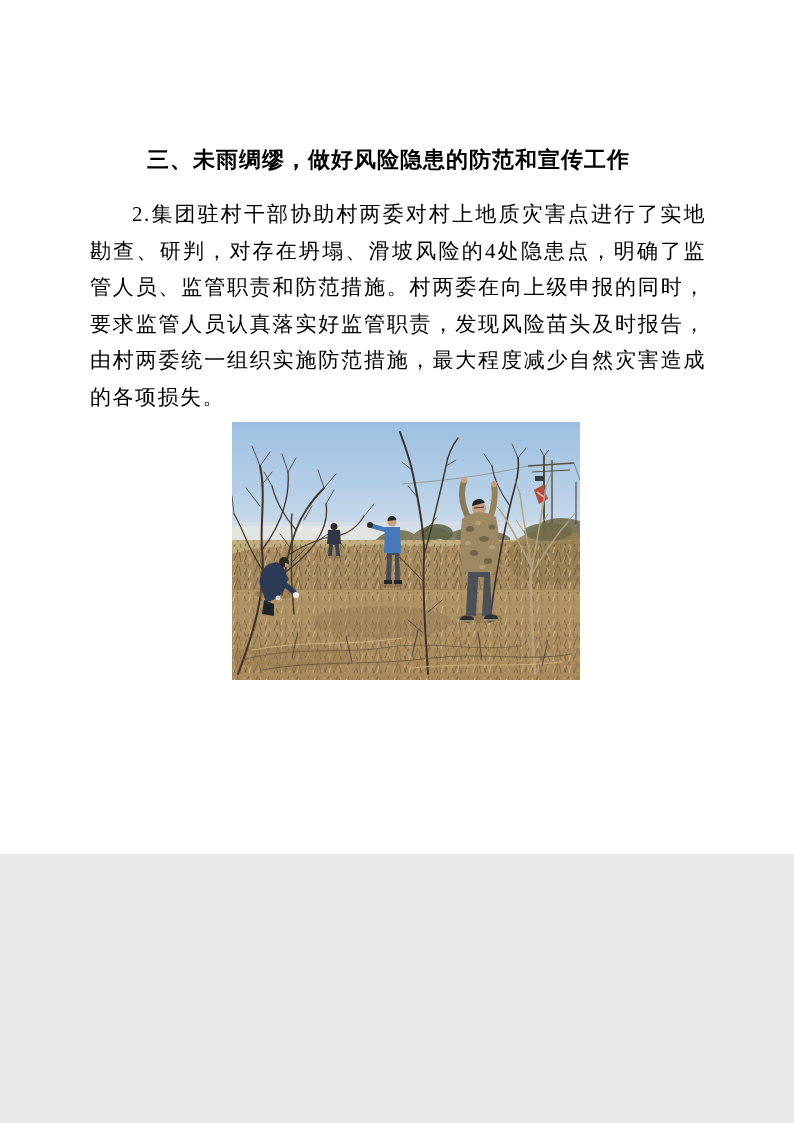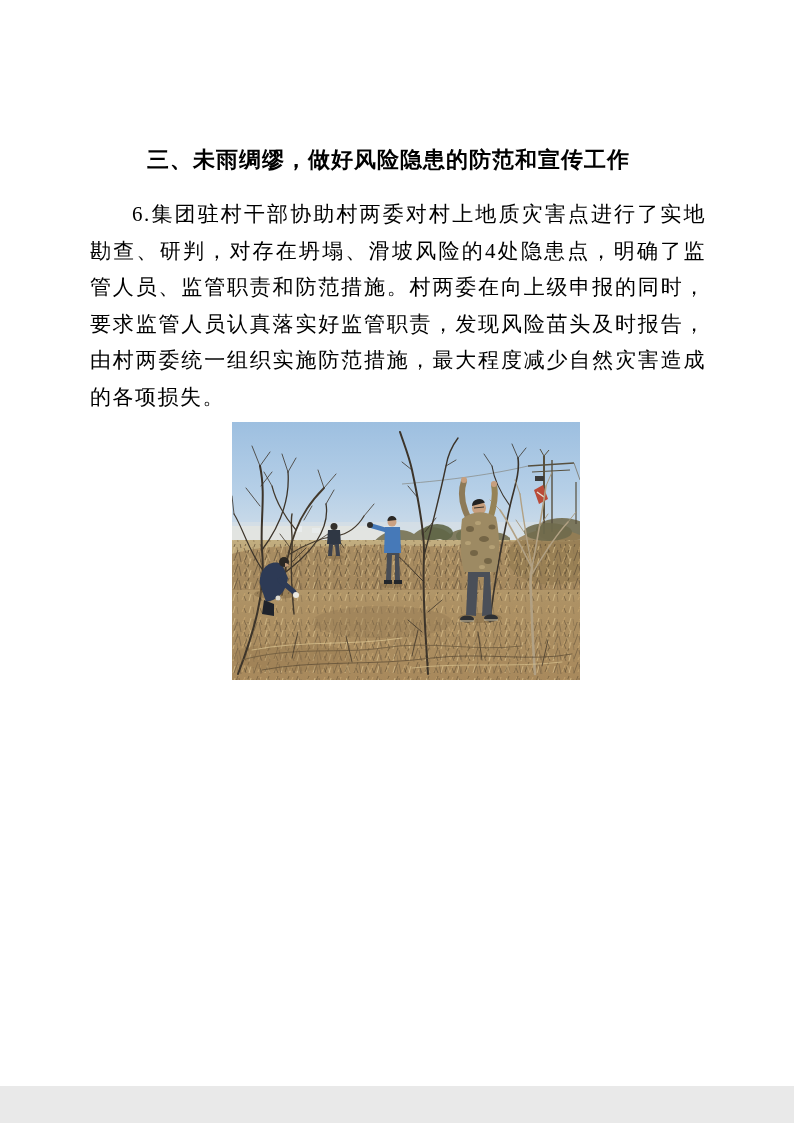--- a/index.html
+++ b/index.html
@@ -1,18 +1,18 @@
 <!DOCTYPE html>
 <html><head>
 <meta charset="utf-8">
 <style>
   html,body { margin:0; padding:0; background:#e9e9e9; }
   .page {
     position:relative;
-    width:794px; height:1086px;
+    width:794px; height:854px;
     margin:0 auto;
     background:#ffffff;
     overflow:hidden;
     color:#000;
     font-family:"Liberation Serif","DejaVu Serif",serif;
   }
   .content {
     position:absolute;
     left:90px; top:144px;
     width:616px;
@@ -44,21 +44,21 @@
   .photo svg { display:block; width:348px; height:258px; }
 </style>
 </head>
 <body>
 
 <div class="page">
   <div class="content">
 
     <h2 class="heading">三、未雨绸缪，做好风险隐患的防范和宣传工作</h2>
 
-    <p class="para p1">6.集团驻村干部协助村两委对村上地质灾害点进行了实地勘查、研判，对存在坍塌、滑坡风险的4处隐患点，明确了监管人员、监管职责和防范措施。村两委在向上级申报的同时，要求监管人员认真落实好监管职责，发现风险苗头及时报告，由村两委统一组织实施防范措施，最大程度减少自然灾害造成的各项损失。</p>
+    <p class="para p1">2.集团驻村干部协助村两委对村上地质灾害点进行了实地勘查、研判，对存在坍塌、滑坡风险的4处隐患点，明确了监管人员、监管职责和防范措施。村两委在向上级申报的同时，要求监管人员认真落实好监管职责，发现风险苗头及时报告，由村两委统一组织实施防范措施，最大程度减少自然灾害造成的各项损失。</p>
 
 
     <figure class="photo" aria-label="早春果园中四名村民修剪果树的照片：左侧一人蹲地作业，中部两人站立（其中一人着蓝衣），右侧一人着迷彩服扶枝，右后方有电线杆和红色旗帜">
       <svg viewBox="0 0 348 258" xmlns="http://www.w3.org/2000/svg" role="img">
         <defs>
           <linearGradient id="skyG" x1="0" y1="0" x2="0" y2="1">
             <stop offset="0" stop-color="#9dbfe0"></stop>
             <stop offset="0.55" stop-color="#b5cfe7"></stop>
             <stop offset="1" stop-color="#d3dfe9"></stop>
           </linearGradient>

